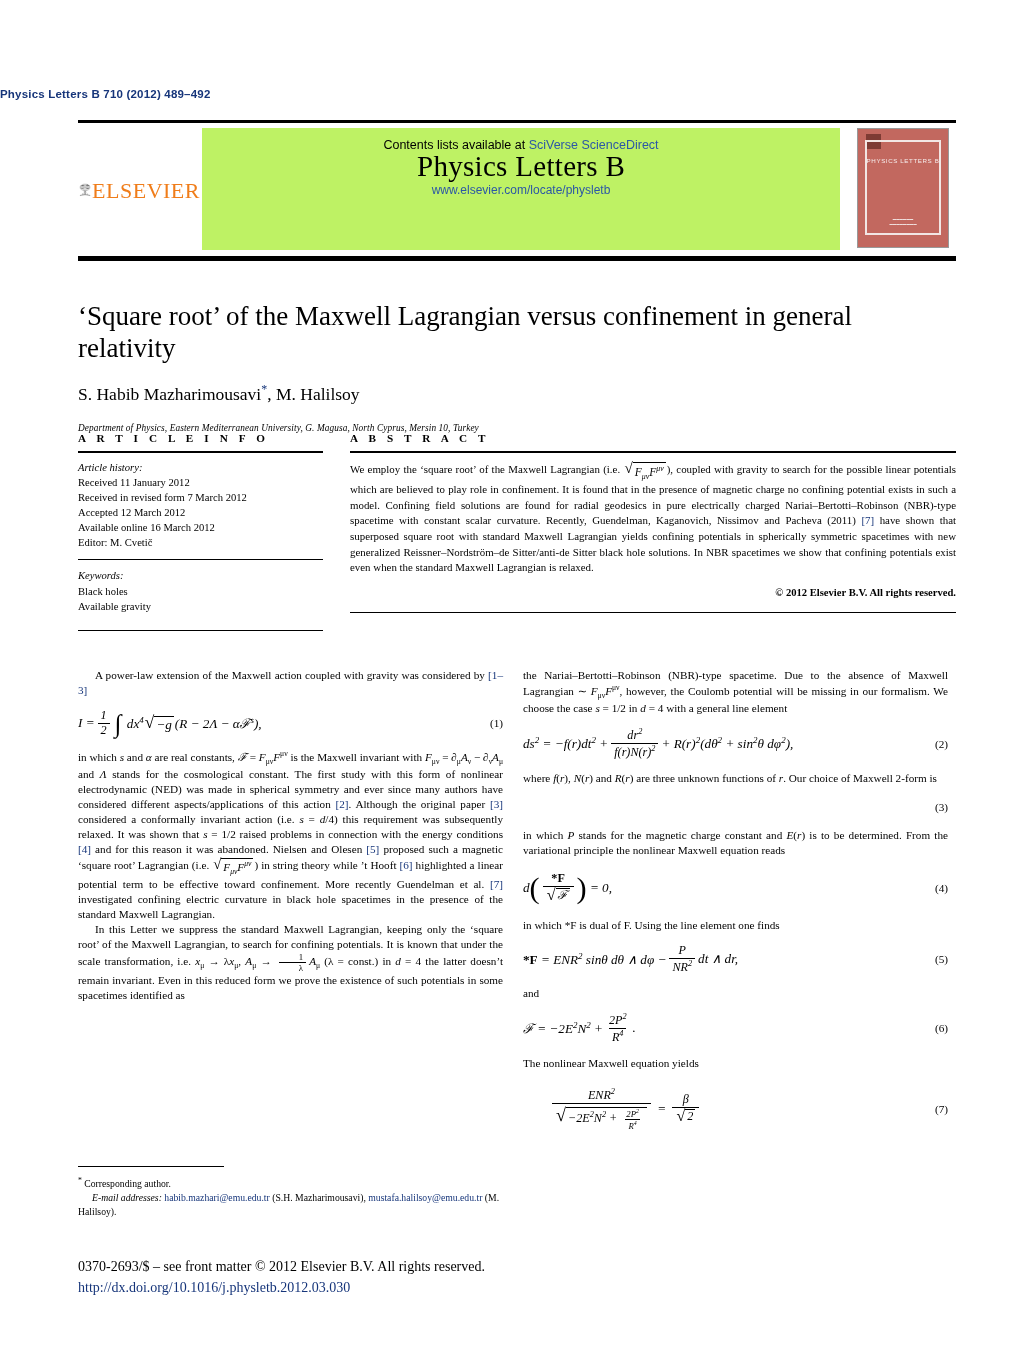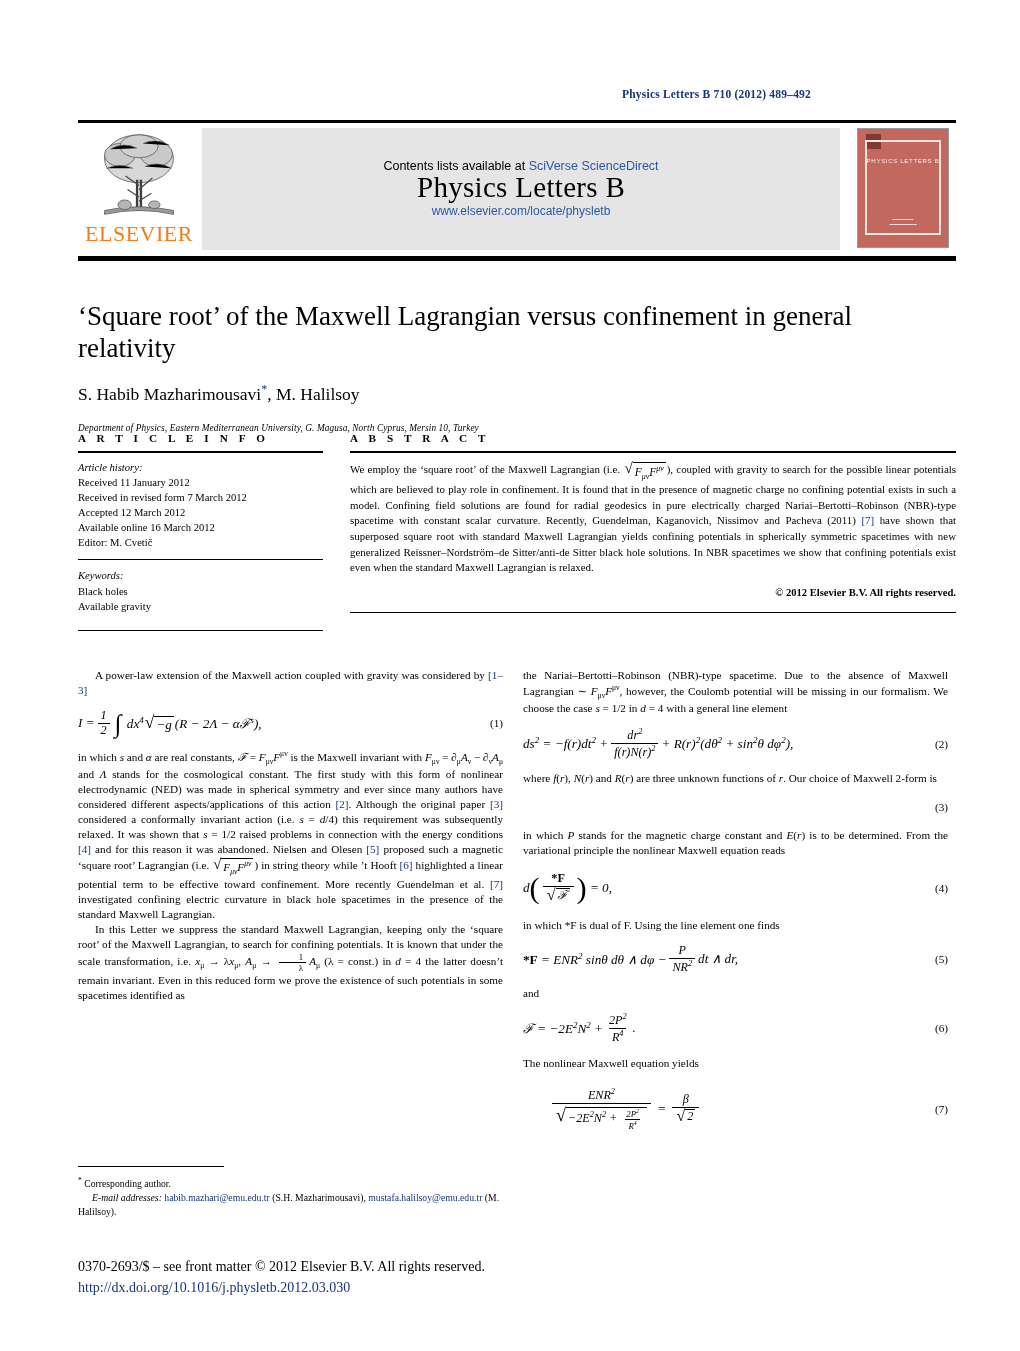--- a/index.html
+++ b/index.html
@@ -9,41 +9,41 @@
     font-family:"Liberation Serif", serif;
     color:#000;
     position:relative;
     overflow:hidden;
   }
   .page{position:relative;width:1020px;height:1351px;}
 
   
   .runhead{
     position:absolute;top:88px;left:0;width:811px;
-    text-align:right;font-size:11.5px;color:#16357a;
-    font-family:Liberation Serif, serif;font-weight:bold;
+    text-align:left;font-size:11.5px;color:#16357a;
+    font-family:Liberation Sans, sans-serif;font-weight:bold;
     letter-spacing:.2px;
   }
 
   
   .masthead{position:absolute;top:120px;left:78px;width:878px;}
   .rule-top{height:3px;background:#000;width:878px;}
   .mast-body{display:flex;align-items:stretch;margin-top:5px;height:122px;}
-  .elsevier-col{width:122px;display:flex;flex-direction:column;
+  .elsevier-col{width:122px;display:flex;flex-direction:row;
     align-items:center;justify-content:flex-start;padding-top:2px;}
   .tree{width:96px;height:92px;}
   .elsevier-word{
     font-family:"Liberation Serif", serif;
     color:#f07d1a;font-size:22px;letter-spacing:.5px;font-weight:400;
     line-height:1;margin-top:1px;
   }
   .grey-box{
-    flex:1;background:#e5e5e5;margin-left:2px;margin-right:10px;
+    flex:1;background:#bef264;margin-left:2px;margin-right:10px;
     display:flex;flex-direction:column;align-items:center;
-    justify-content:center;padding:10px 0 12px 0;
+    justify-content:flex-start;padding:10px 0 12px 0;
   }
   .contents-line{font-size:12.5px;font-family:"Liberation Sans",sans-serif;}
   .contents-line .sd{color:#2b57a6;}
   .journal-name{
     font-family:"Liberation Serif", serif;
     font-size:29px;letter-spacing:.3px;margin-top:-2px;
   }
   .journal-url{font-size:12px;color:#2b57a6;font-family:"Liberation Sans",sans-serif;}
   .cover-col{width:106px;display:flex;align-items:flex-start;justify-content:center;}
   .cover{

